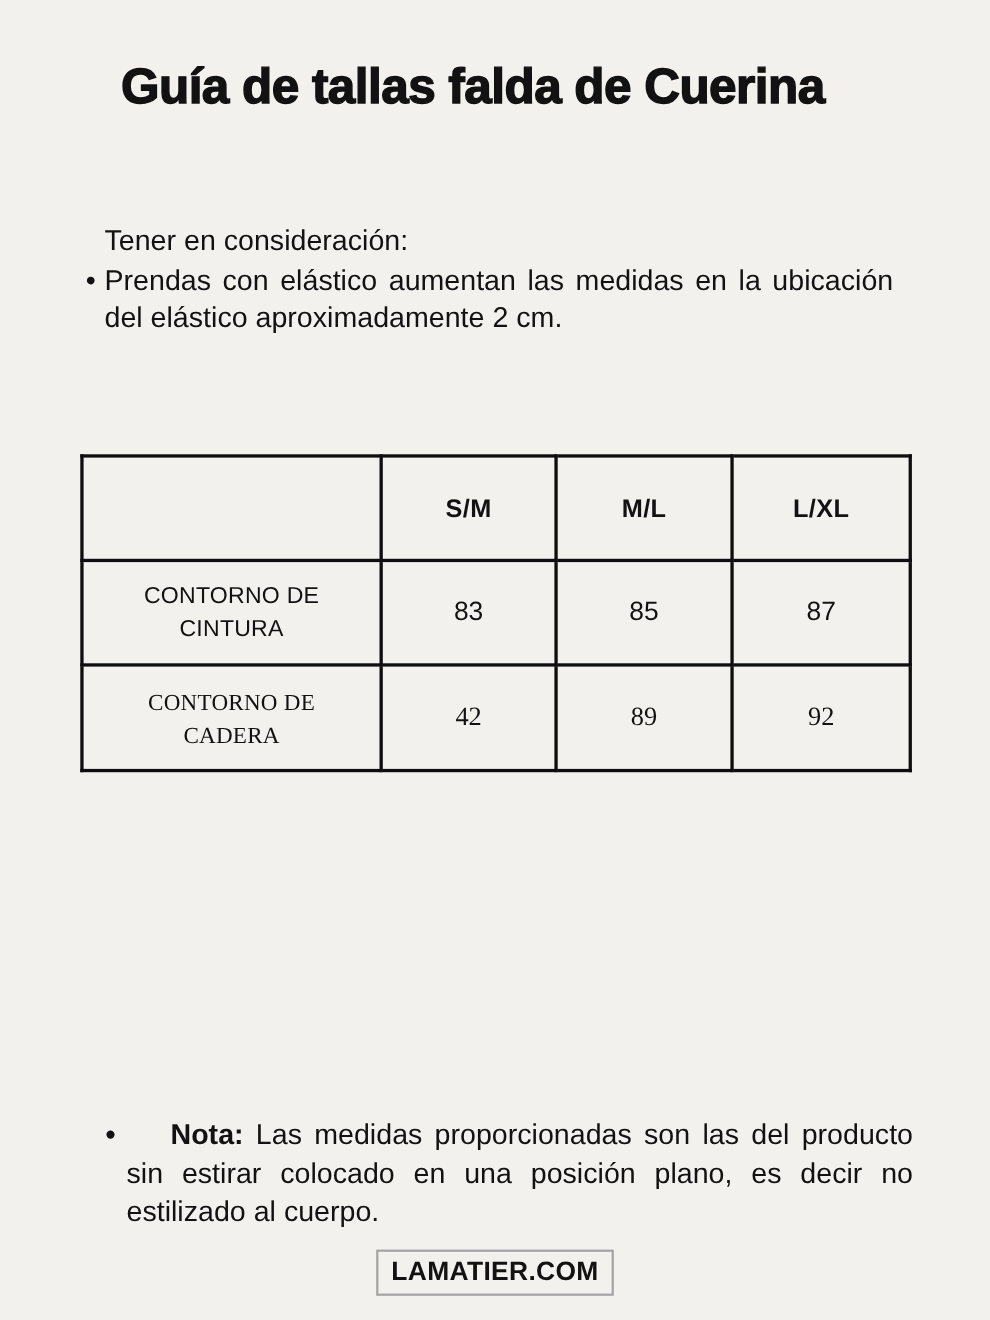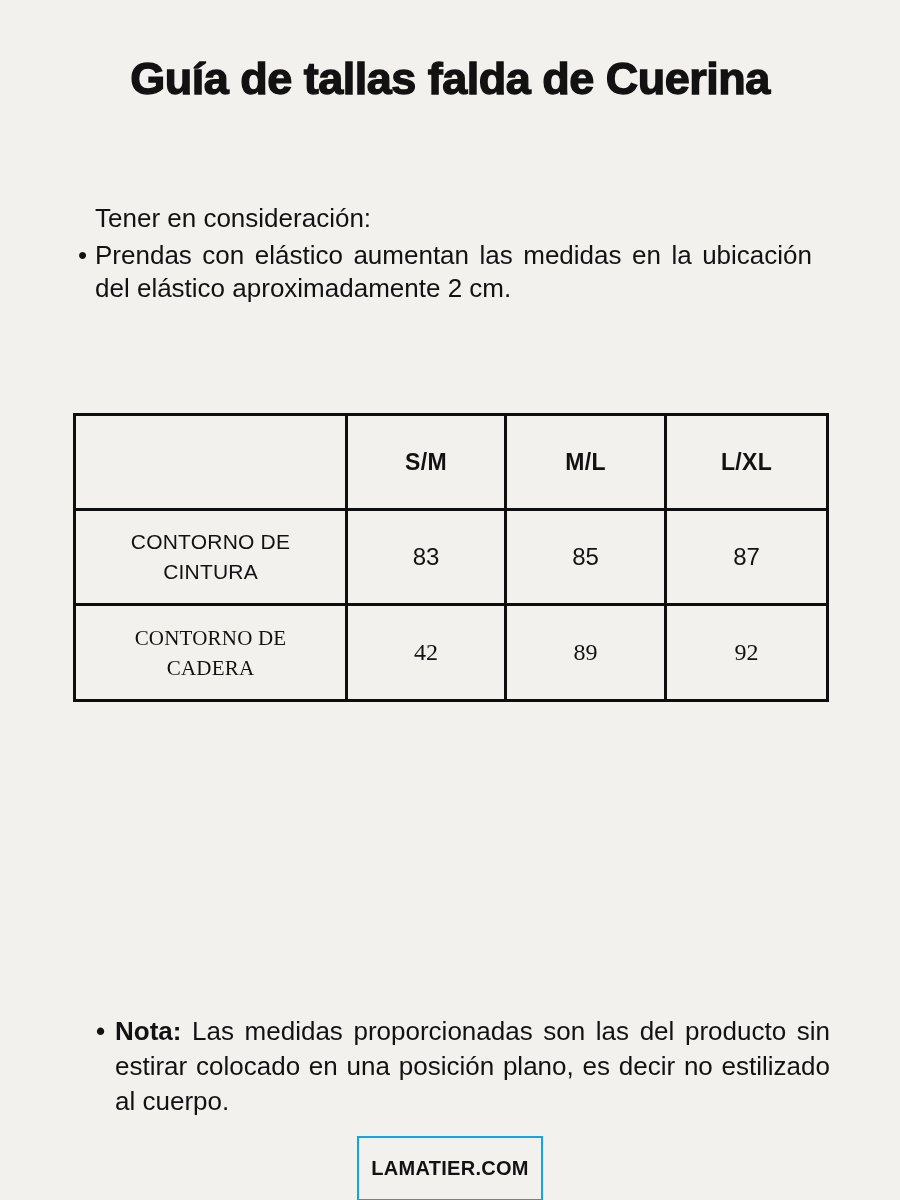--- a/index.html
+++ b/index.html
@@ -17,21 +17,21 @@
     overflow: hidden;
   }
 
   
   .page-title {
     position: absolute;
     top: 50px;
     left: 110px;
     width: 680px;
     margin: 0;
-    text-align: center;
+    text-align: left;
     font-size: 45px;
     line-height: 58px;
     font-weight: 800;
     letter-spacing: -0.5px;
     -webkit-text-stroke: 1.3px #111111;
   }
 
   
   .considerations {
     position: absolute;
@@ -113,35 +113,35 @@
     padding-left: 19px;
     text-align: justify;
   }
   .note p::before {
     content: "\2022";
     position: absolute;
     left: 0;
     top: 0;
     font-weight: bold;
   }
-  .note-label { font-weight: bold; }
+  .note-label { font-weight: bold; margin-left: 40px; }
 
   
   .footer {
     position: absolute;
     top: 1136px;
     left: 0;
     width: 900px;
     display: flex;
     justify-content: center;
   }
   .footer-box {
-    border: 2px solid #0ea5e9;
-    padding: 19px 12px;
-    font-size: 20px;
+    border: 2px solid #a3a3a3;
+    padding: 5px 12px;
+    font-size: 24px;
     font-weight: bold;
     letter-spacing: 0.3px;
     white-space: nowrap;
   }
 </style>
 </head>
 <body>
 
 <div class="canvas">
 

